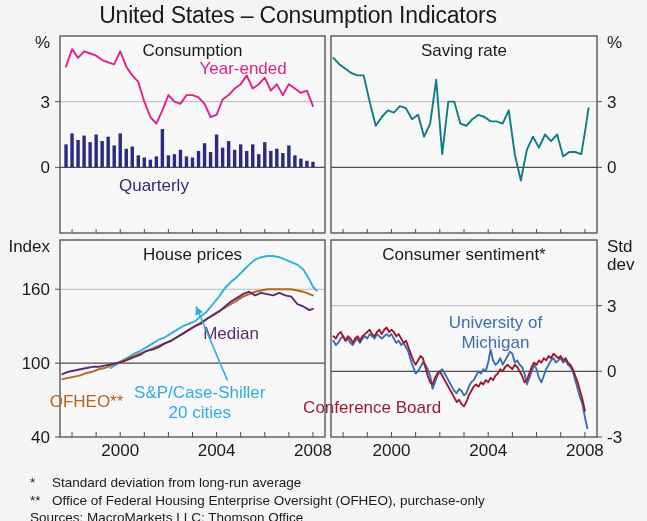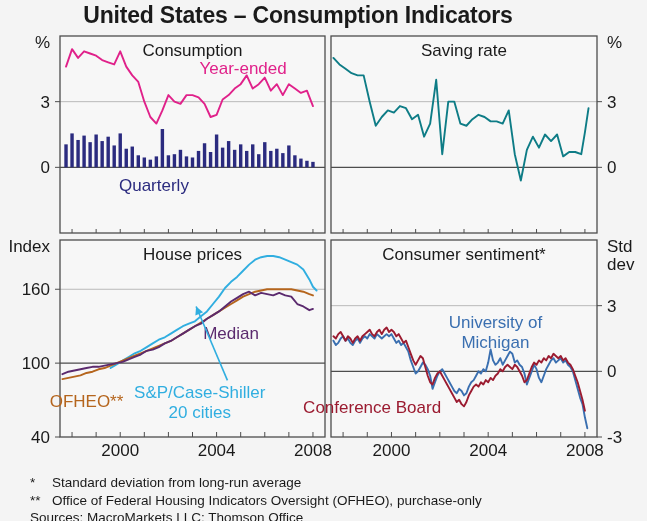--- a/index.html
+++ b/index.html
@@ -6,21 +6,21 @@
   body{
     width:647px;height:521px;
     font-family:"Liberation Sans",sans-serif;
     color:#1a1a1a;
     position:relative;
     overflow:hidden;
   }
   #root{position:absolute;left:0;top:0;width:647px;height:521px;}
   .title{
     position:absolute;left:0;top:2px;width:596px;
-    text-align:center;font-size:23px;font-weight:bold;
+    text-align:center;font-size:23px;font-weight:normal;
     letter-spacing:-0.2px;
   }
   svg.figure{position:absolute;left:0;top:0;width:647px;height:521px;}
   .axlabel{font-family:"Liberation Sans",sans-serif;font-size:17px;fill:#1a1a1a;}
   .ticklabel{font-family:"Liberation Sans",sans-serif;font-size:17px;fill:#1a1a1a;}
   .paneltitle{font-family:"Liberation Sans",sans-serif;font-size:17px;fill:#1a1a1a;}
   .serieslabel{font-family:"Liberation Sans",sans-serif;font-size:17px;}
   .footnotes{
     position:absolute;left:30px;top:466px;width:615px;
     font-size:13.5px;line-height:17.5px;margin-top:8px;
@@ -193,18 +193,18 @@
       <text x="372.109090909092" y="412.9222222222222" text-anchor="middle" class="serieslabel" fill="#9B1B30">Conference Board</text>
       <line x1="227.43181818181927" y1="380.3625" x2="196.11363636363856" y2="306.4875" stroke="#30AEE0" stroke-width="1.6"></line>
       <polygon points="196.11363636363856,306.4875 203.1029857676578,312.2136675585453 195.36924364482536,315.49226981827843" fill="#30AEE0"></polygon>
     </svg>
 
   <div class="footnotes">
     <span class="fnrow">
       <span class="fnmark">*</span><span class="fntext">Standard deviation from long-run average</span>
     </span>
     <span class="fnrow">
-      <span class="fnmark">**</span><span class="fntext">Office of Federal Housing Indicators Oversight (OFHEO), purchase-only</span>
+      <span class="fnmark">**</span><span class="fntext">Office of Federal Housing Enterprise Oversight (OFHEO), purchase-only</span>
     </span>
     <span class="src">Sources: MacroMarkets LLC; Thomson Office</span>
   </div>
 
 </div>
 
 </body></html>

